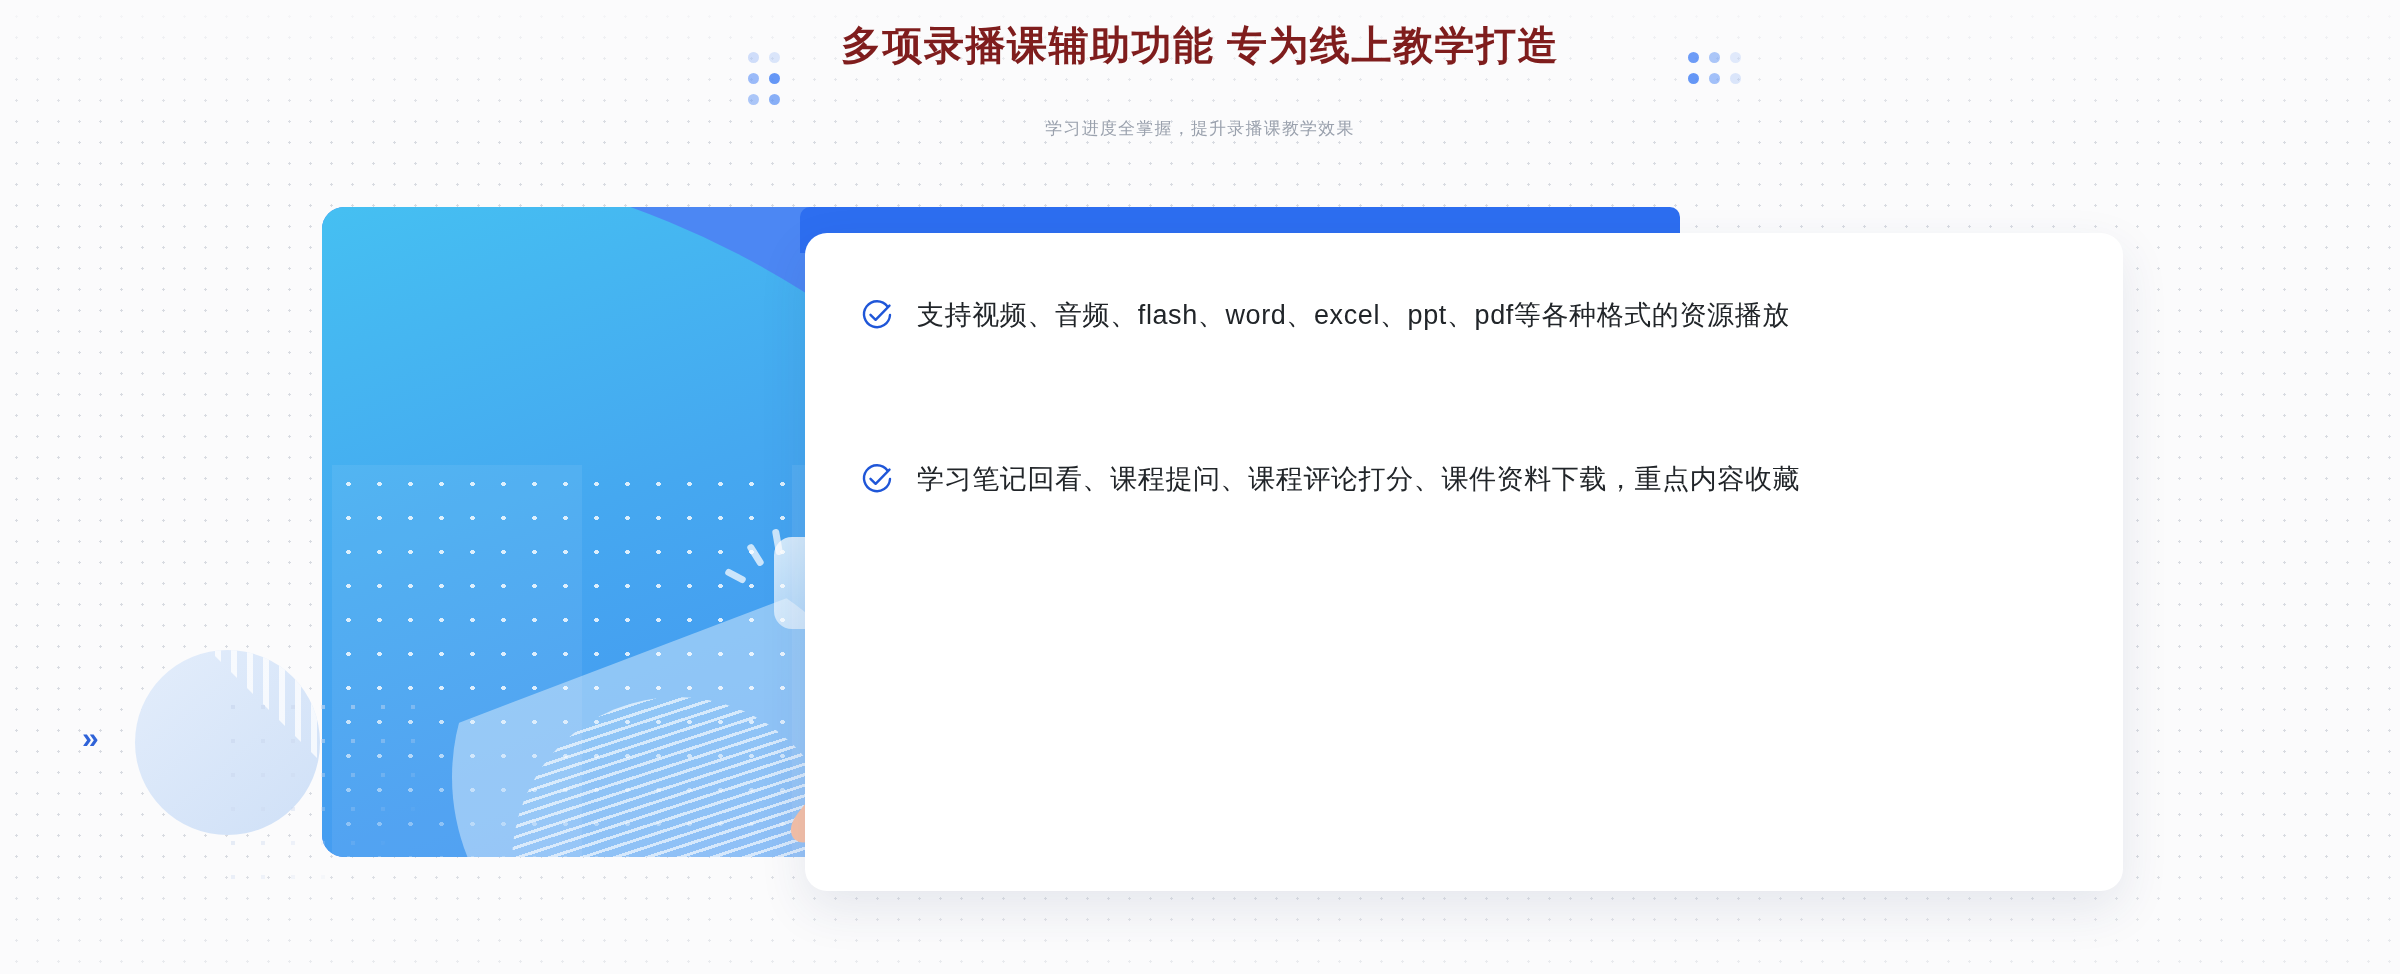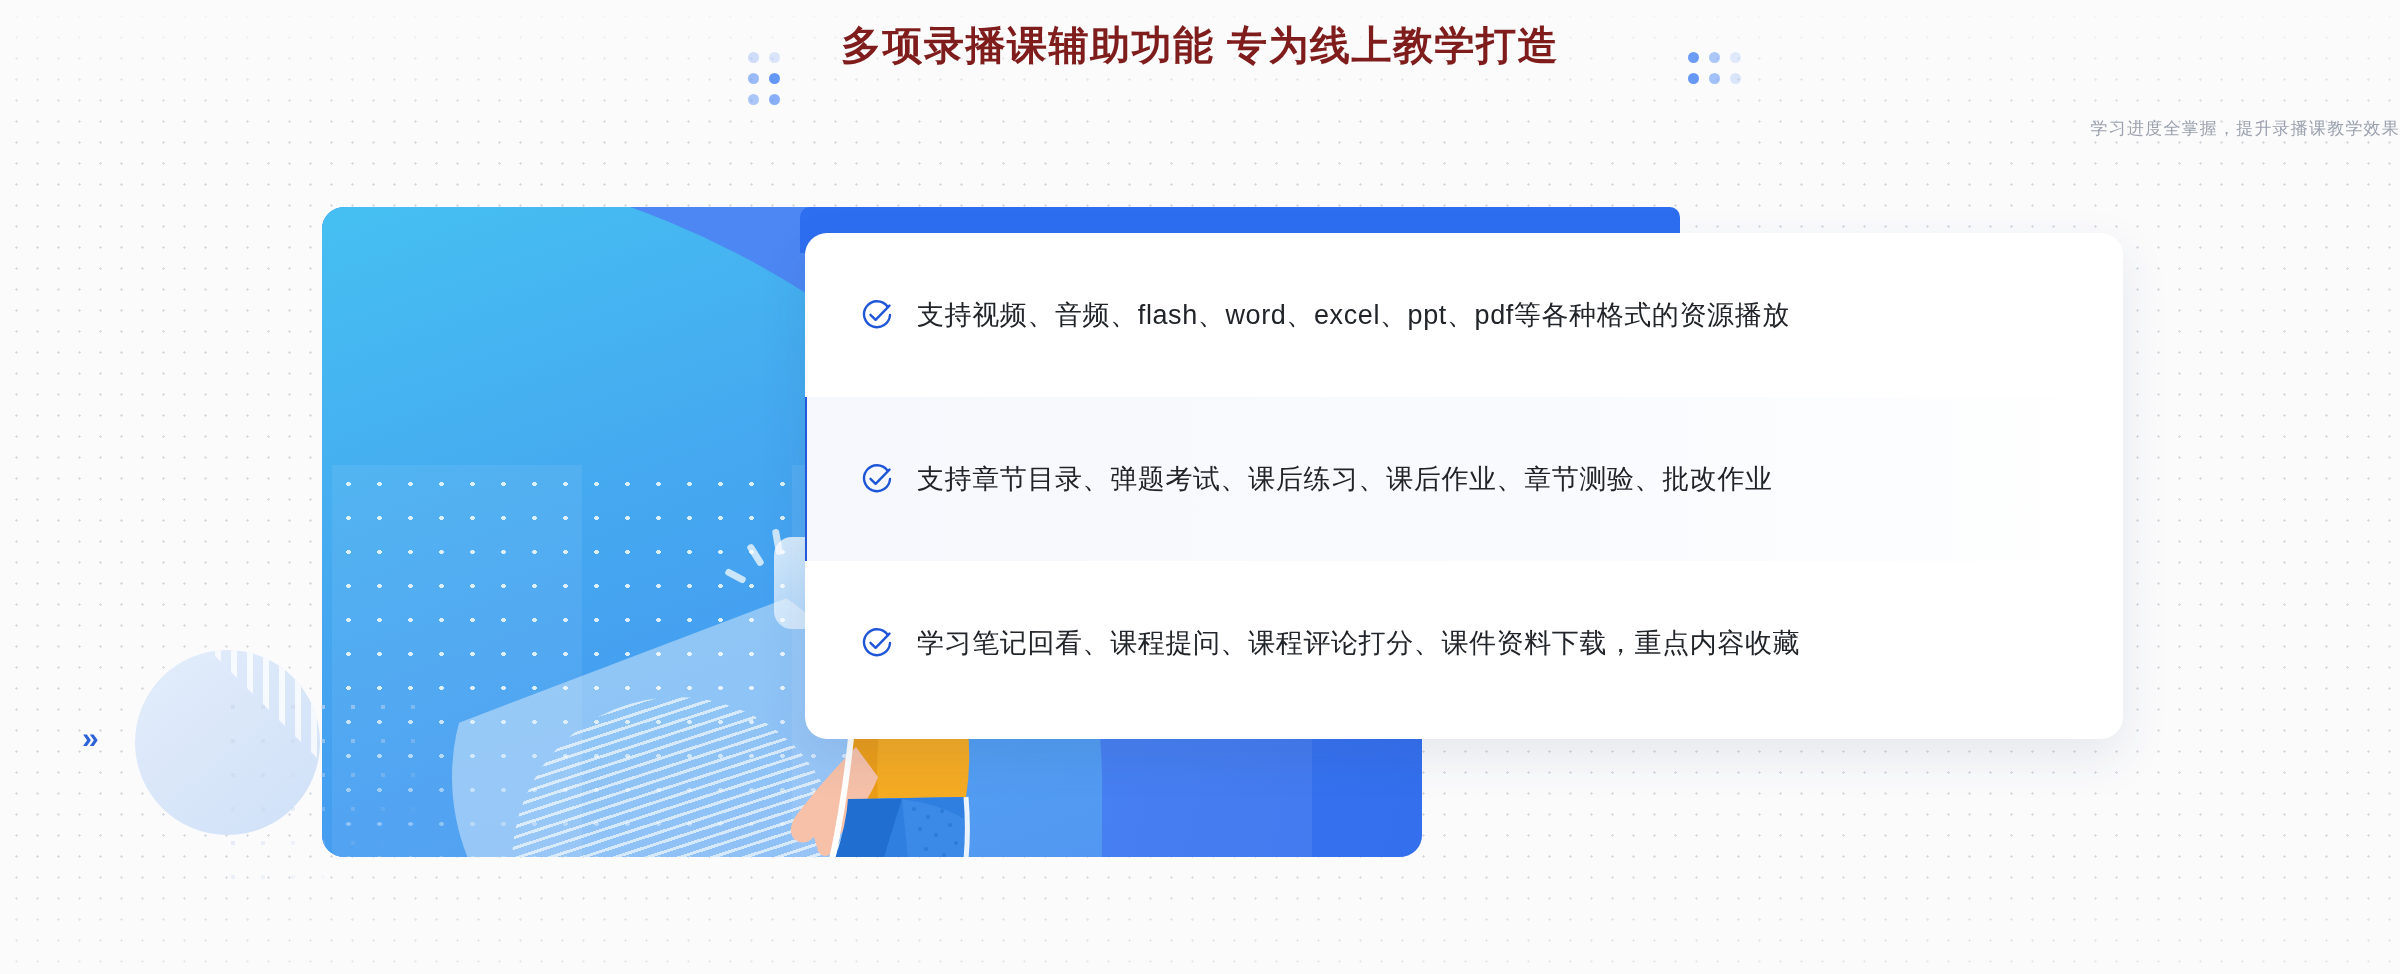--- a/index.html
+++ b/index.html
@@ -26,21 +26,21 @@
   }
 
   
   .header{position:absolute;left:0;right:0;top:0;height:160px;}
   .title{
     position:absolute;top:18px;left:0;right:0;text-align:center;
     font-size:40px;font-weight:700;color:#7f1d1d;letter-spacing:1.5px;
     white-space:pre;
   }
   .subtitle{
-    position:absolute;top:117px;left:0;right:0;text-align:right;
+    position:absolute;top:117px;left:0;right:0;text-align:center;
     font-size:17px;color:#9aa1ad;letter-spacing:1.2px;
   }
   
   .dotcluster{position:absolute;display:grid;gap:10px;}
   .dotcluster i{display:block;width:11px;height:11px;border-radius:50%;background:#4a85f5;}
   .dc-left{left:748px;top:52px;grid-template-columns:repeat(2,11px);}
   .dc-right{left:1688px;top:52px;grid-template-columns:repeat(3,11px);}
 
   
   .illus{
@@ -122,21 +122,21 @@
   .person{position:absolute;left:430px;top:240px;width:400px;height:630px;}
   .person svg{display:block;}
 
   
   .card-tab{
     position:absolute;left:800px;top:207px;width:880px;height:46px;
     background:#2d6ef0;border-radius:10px 10px 0 0;
   }
   
   .card{
-    position:absolute;left:805px;top:233px;width:1318px;height:506px;
+    position:absolute;left:805px;top:233px;width:1318px;height:658px;
     background:#ffffff;border-radius:22px;
     box-shadow:0 18px 48px rgba(35,60,110,.10);
     overflow:hidden;
   }
   .row{
     position:relative;display:flex;align-items:center;
     height:164px;padding-left:112px;box-sizing:border-box;
   }
   .row.active{
     background:linear-gradient(to right,#f6f8fd 0%,#f8fafd 55%,#ffffff 100%);
@@ -271,30 +271,20 @@
   <div class="row">
     <span class="tick">
       <svg width="34" height="34" viewBox="0 0 34 34">
         <path d="M27.5 8.5 A13 13 0 1 0 30 17" fill="none" stroke="#1f56d8" stroke-width="2.4" stroke-linecap="round"></path>
         <path d="M10.5 16.8 L15.6 21.8 L29.5 7.6" fill="none" stroke="#1f56d8" stroke-width="2.4" stroke-linecap="round" stroke-linejoin="round"></path>
       </svg>
     </span>
     <span class="txt">支持视频、音频、flash、word、excel、ppt、pdf等各种格式的资源播放</span>
   </div>
 
-  <div class="row active">
-    <span class="active-marker"></span>
-    <span class="tick">
-      <svg width="34" height="34" viewBox="0 0 34 34">
-        <path d="M27.5 8.5 A13 13 0 1 0 30 17" fill="none" stroke="#1f56d8" stroke-width="2.4" stroke-linecap="round"></path>
-        <path d="M10.5 16.8 L15.6 21.8 L29.5 7.6" fill="none" stroke="#1f56d8" stroke-width="2.4" stroke-linecap="round" stroke-linejoin="round"></path>
-      </svg>
-    </span>
-    <span class="txt">支持章节目录、弹题考试、课后练习、课后作业、章节测验、批改作业</span>
-  </div>
 
   <div class="row">
     <span class="tick">
       <svg width="34" height="34" viewBox="0 0 34 34">
         <path d="M27.5 8.5 A13 13 0 1 0 30 17" fill="none" stroke="#1f56d8" stroke-width="2.4" stroke-linecap="round"></path>
         <path d="M10.5 16.8 L15.6 21.8 L29.5 7.6" fill="none" stroke="#1f56d8" stroke-width="2.4" stroke-linecap="round" stroke-linejoin="round"></path>
       </svg>
     </span>
     <span class="txt">学习笔记回看、课程提问、课程评论打分、课件资料下载，重点内容收藏</span>
   </div>

